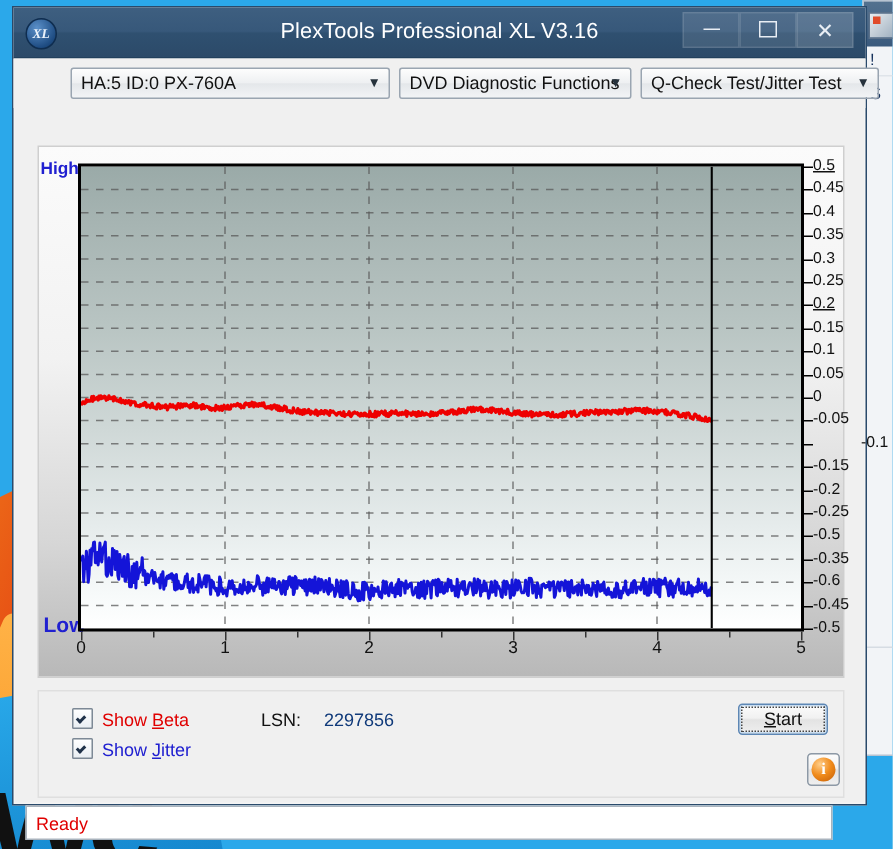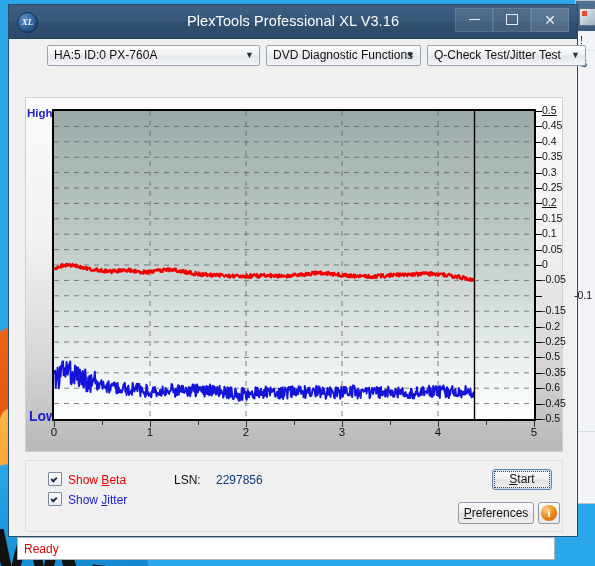--- a/index.html
+++ b/index.html
@@ -341,23 +341,20 @@
     <div class="chkrow" id="chk-jitter-row">
       <span class="chkbox"></span><span class="lbl-jitter">Show <u>J</u>itter</span>
     </div>
     <div id="lsn-label">LSN:</div>
     <div id="lsn-value">2297856</div>
 
     <div class="btn" id="btn-start">
       <span><u>S</u>tart</span>
       <span class="focusring"></span>
     </div>
-    <div class="btn" id="btn-preferences">
-      <span><u>P</u>references</span>
-    </div>
     <div class="btn" id="btn-info">
       <span class="dot">i</span>
     </div>
   </div>
 
   <div id="statusbar">
     <div id="status-text">Ready</div>
   </div>
 
 </div>

